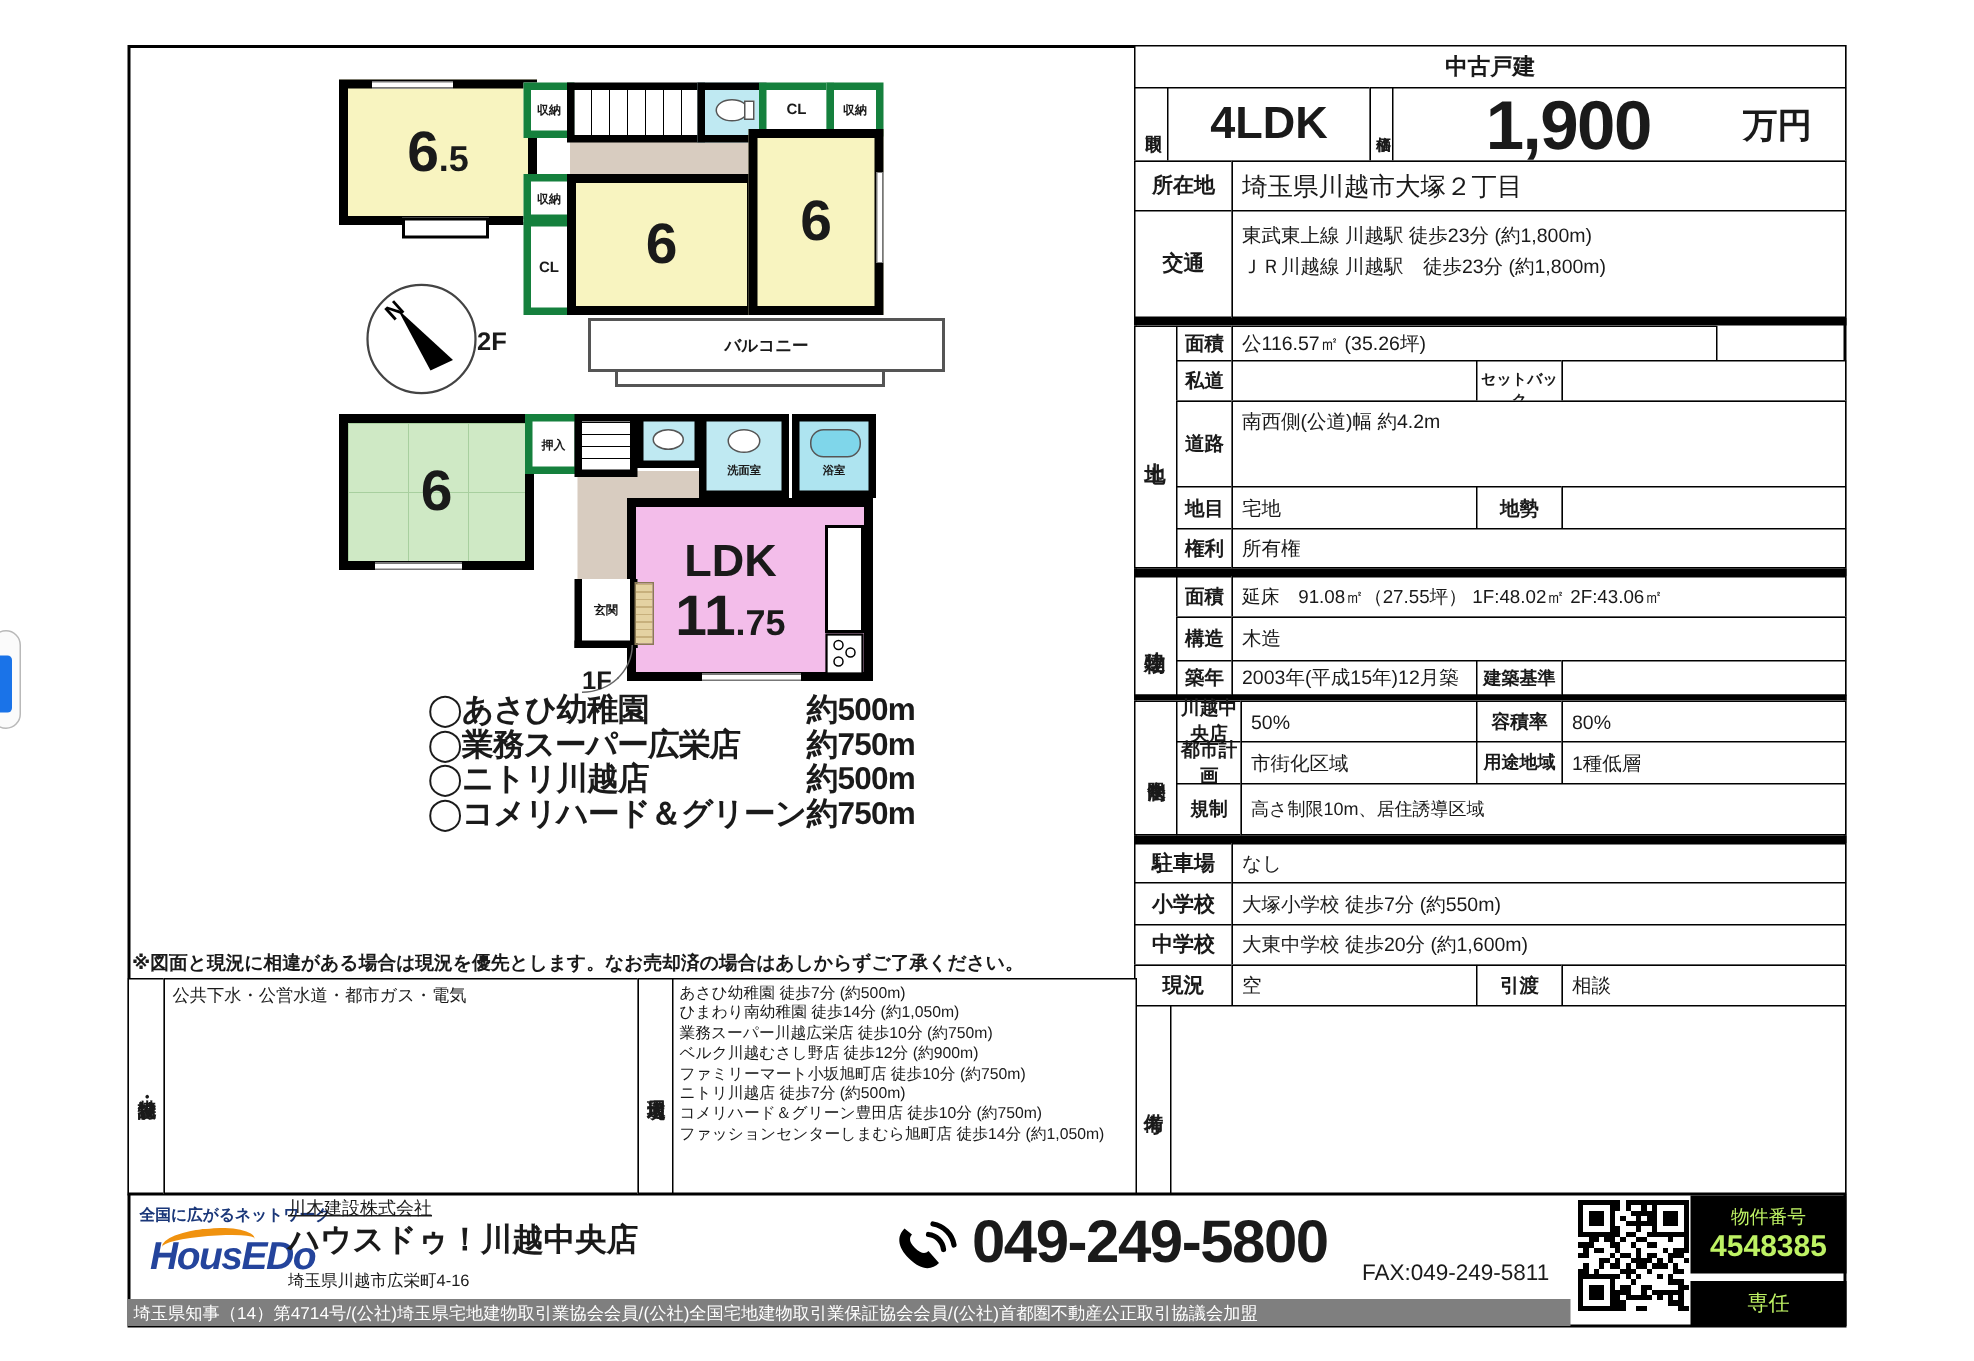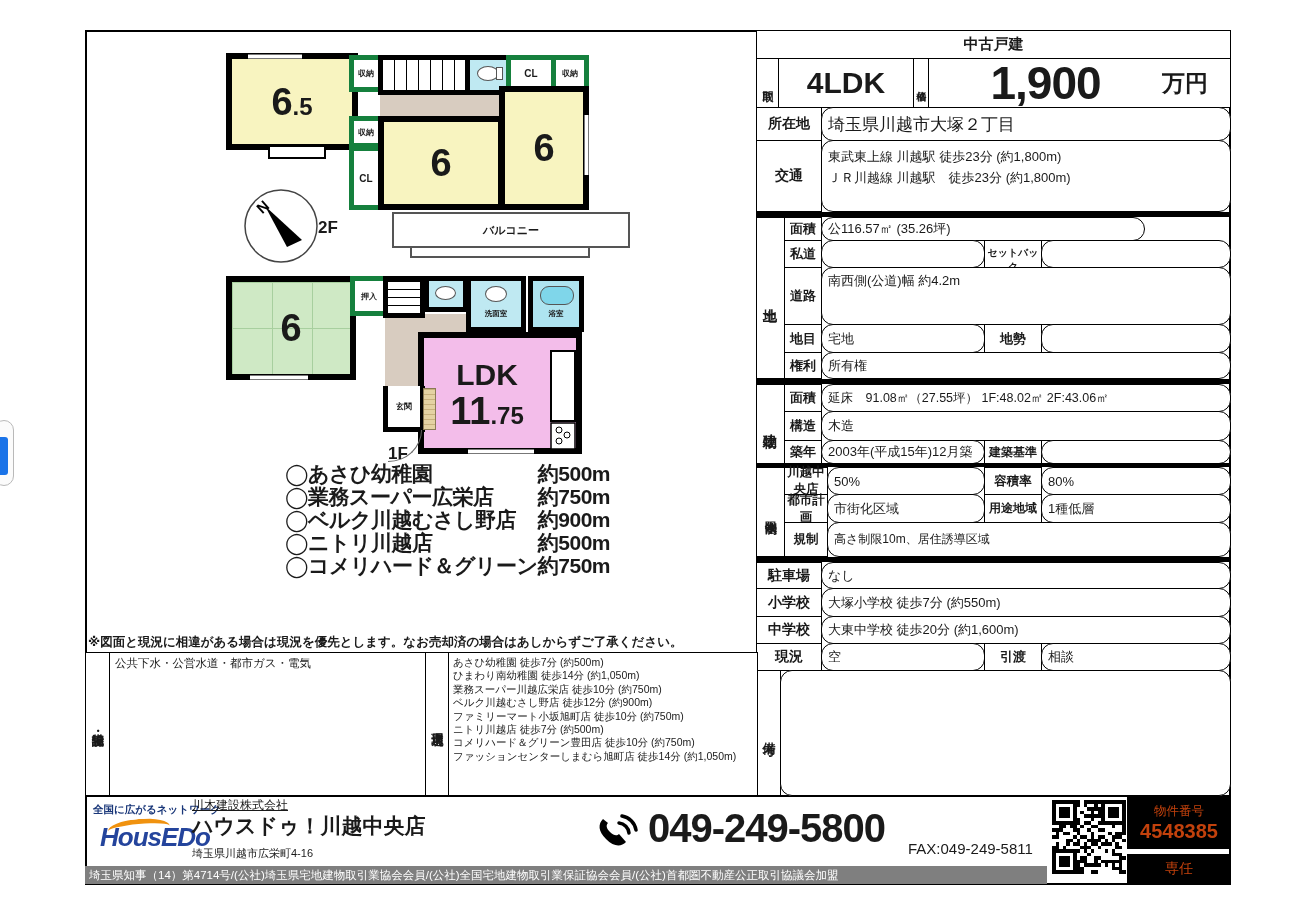--- a/index.html
+++ b/index.html
@@ -1,31 +1,31 @@
 <!DOCTYPE html>
 <html><head>
 <meta charset="utf-8">
 <style>
   html,body{margin:0;padding:0;background:#fff;}
   #sheet{position:relative;width:1316px;height:907px;background:#fff;overflow:hidden;
          font-family:"Liberation Sans","DejaVu Sans",sans-serif;color:#1a1a1a;}
   .abs{position:absolute;box-sizing:border-box;}
   .cell{position:absolute;box-sizing:border-box;border:1px solid #000;display:flex;align-items:center;font-size:13px;background:#fff;}
   .lab{font-weight:700;justify-content:center;text-align:center;}
-  .val{padding-left:6px;border-radius:12px;}
+  .val{padding-left:6px;}
   .vlab{writing-mode:vertical-rl;text-orientation:upright;font-weight:700;justify-content:center;letter-spacing:1px;}
   .sep{position:absolute;background:#000;left:756px;width:475px;}
   .room{position:absolute;box-sizing:border-box;border:6px solid #000;display:flex;align-items:center;justify-content:center;}
   .cell-s{position:absolute;box-sizing:border-box;border:5px solid #15803d;background:#fff;display:flex;align-items:center;justify-content:center;font-size:8px;font-weight:700;}
   .bignum{font-weight:700;font-size:38px;line-height:1;}
   .frac{font-size:24px;font-weight:700;}
   .win{position:absolute;background:#fff;border-top:1px solid #777;border-bottom:1px solid #777;box-sizing:border-box;}
   .winv{position:absolute;background:#fff;border-left:1px solid #777;border-right:1px solid #777;box-sizing:border-box;}
   .near-row{display:flex;justify-content:space-between;font-weight:900;font-size:21px;line-height:23px;letter-spacing:-0.5px;}
-  .blackbox{position:absolute;background:#000;color:#c2410c;display:flex;flex-direction:column;align-items:center;justify-content:center;}
+  .blackbox{position:absolute;background:#000;color:#bef264;display:flex;flex-direction:column;align-items:center;justify-content:center;}
   .surr{font-size:10.5px;line-height:13.4px;}
 </style>
 </head>
 <body>
 
 <div id="sheet">
 
   <div class="abs" style="left:85px;top:30px;width:1146px;height:855px;border:2px solid #000;"></div>
 
   <div class="abs" style="left:756px;top:30px;width:2px;height:766px;background:#000;"></div>
@@ -201,24 +201,20 @@
   <div class="abs" style="left:388px;top:444px;font-size:17px;font-weight:700;">1F</div>
 
   <div class="abs" style="left:285px;top:462px;width:325px;">
     <div class="near-row">
         <span>◯あさひ幼稚園</span>
         <span>約500m</span>
       </div>
     <div class="near-row">
         <span>◯業務スーパー広栄店</span>
         <span>約750m</span>
-      </div>
-    <div class="near-row">
-        <span>◯ベルク川越むさし野店</span>
-        <span>約900m</span>
       </div>
     <div class="near-row">
         <span>◯ニトリ川越店</span>
         <span>約500m</span>
       </div>
     <div class="near-row">
         <span>◯コメリハード＆グリーン</span>
         <span>約750m</span>
       </div>
   </div>

